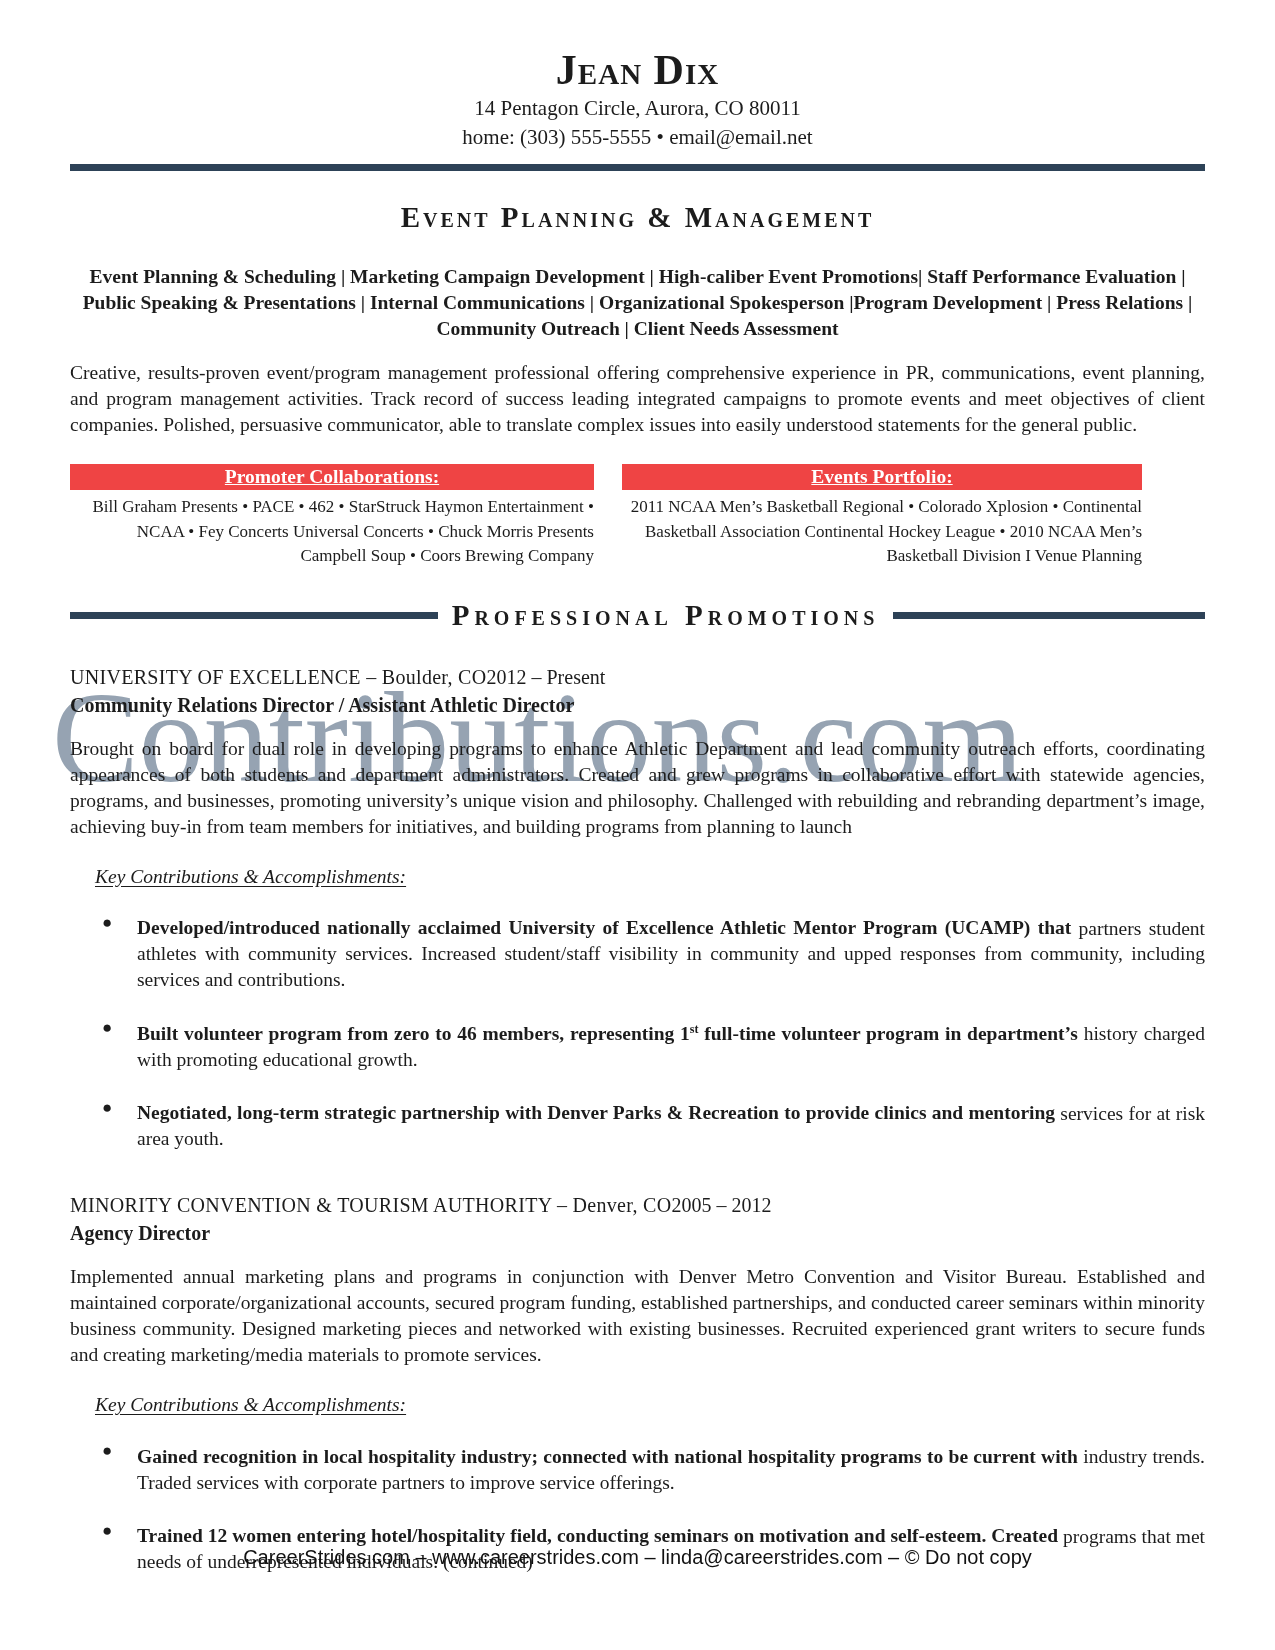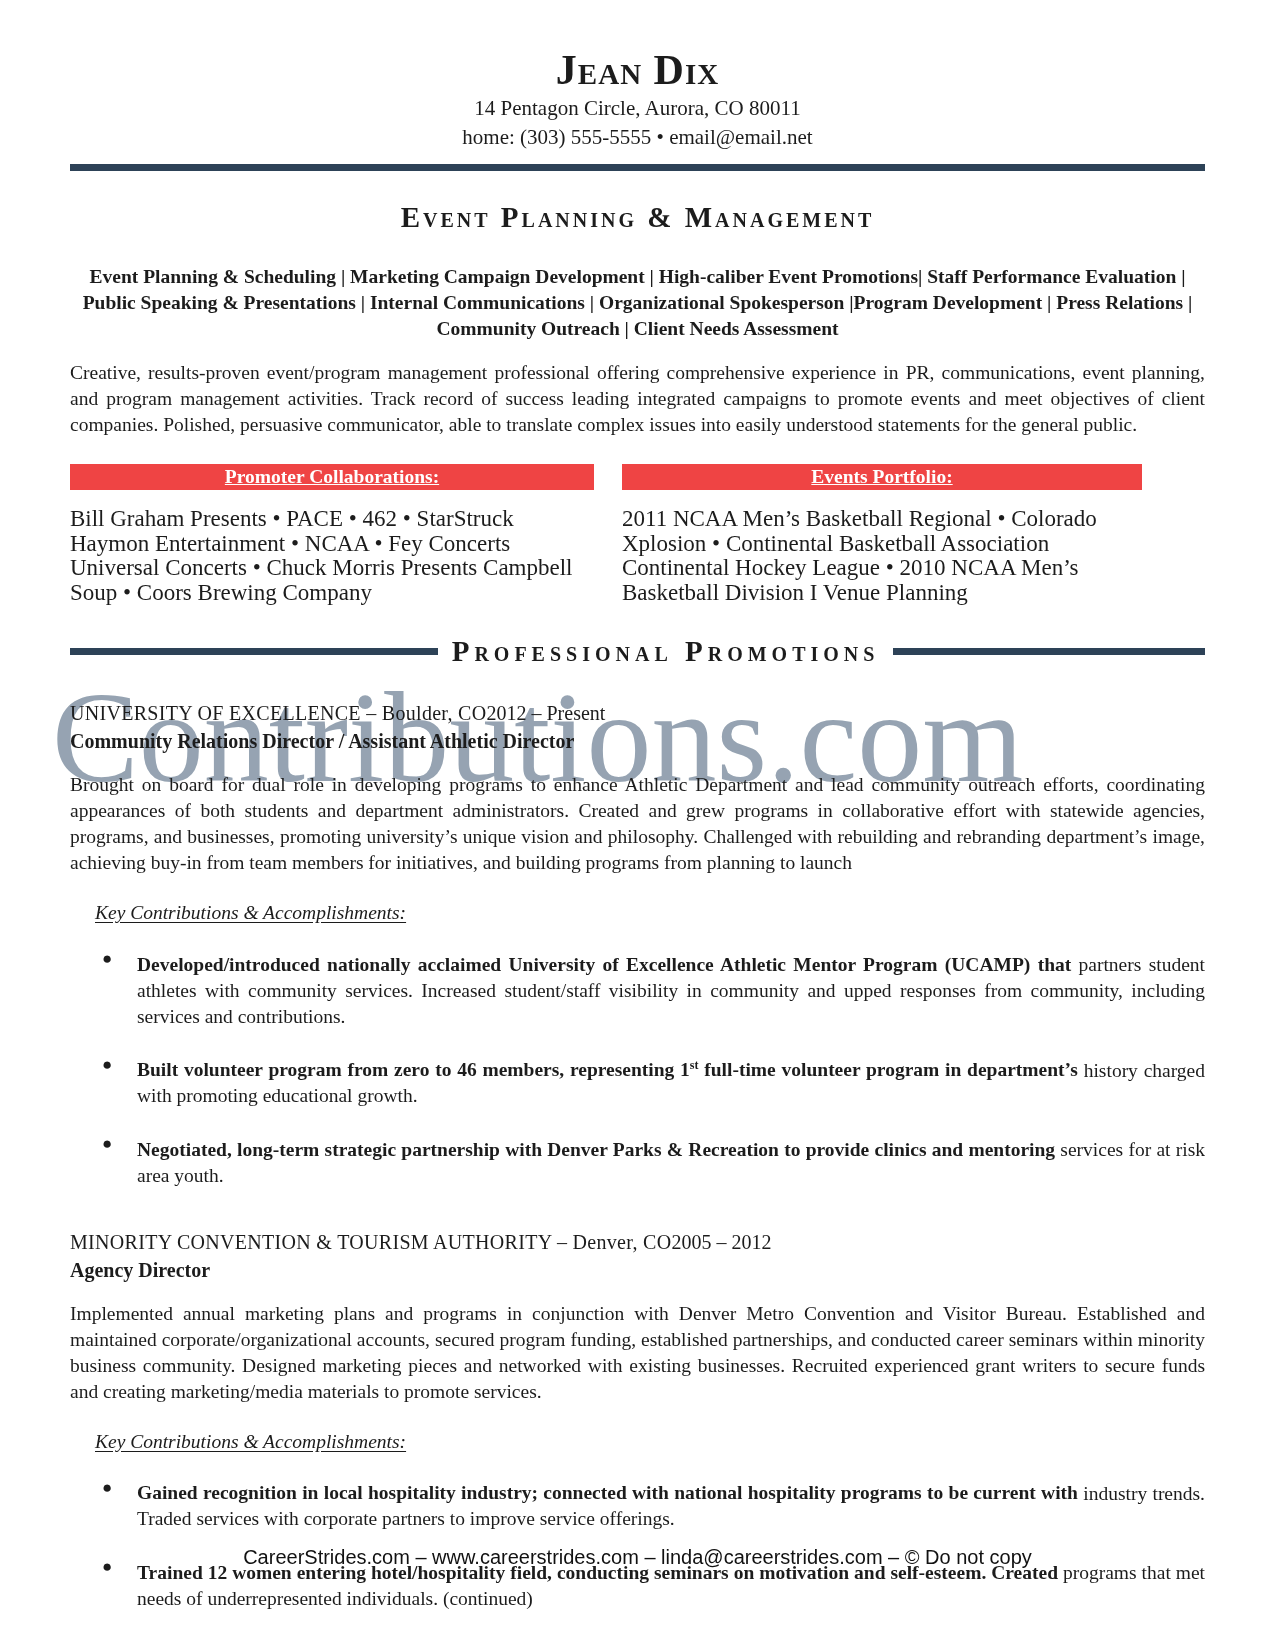--- a/index.html
+++ b/index.html
@@ -66,23 +66,23 @@
   .box-bar {
     background:#ef4444;
     color:#ffffff;
     text-align:center;
     font-weight:700;
     font-size:19.5px;
     line-height:26px;
     text-decoration:underline;
   }
   .box-body {
-    margin-top:17px;
-    text-align:left;
-    font-size:23px;
+    margin-top:5px;
+    text-align:right;
+    font-size:17px;
     line-height:24.5px;
   }
 
   .exp-heading { display:flex; align-items:center; margin-top:30px; }
   .exp-heading .bar { height:7px; background:#2d4257; }
   .exp-heading .bar.left  { flex:1.18; margin-right:14px; }
   .exp-heading .bar.right { flex:1;    margin-left:14px; }
   .exp-heading .label {
     font-variant:small-caps;
     font-size:29px;

